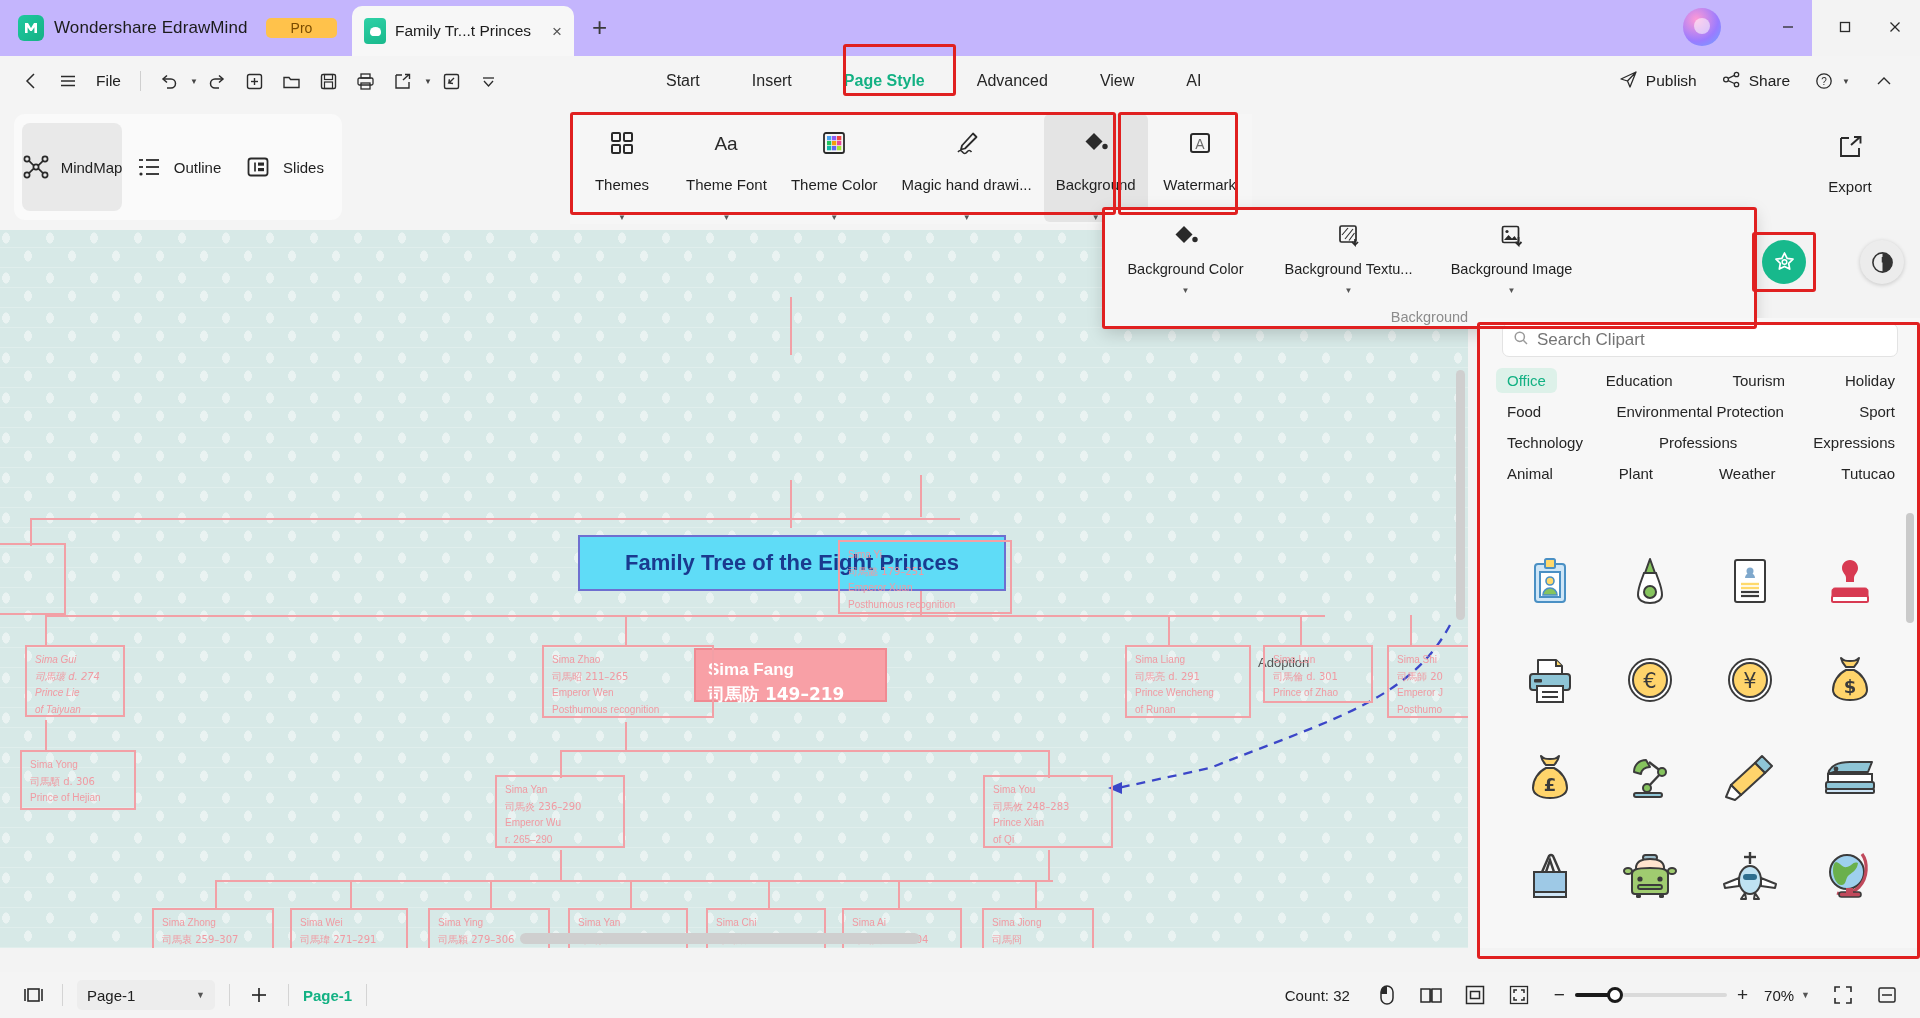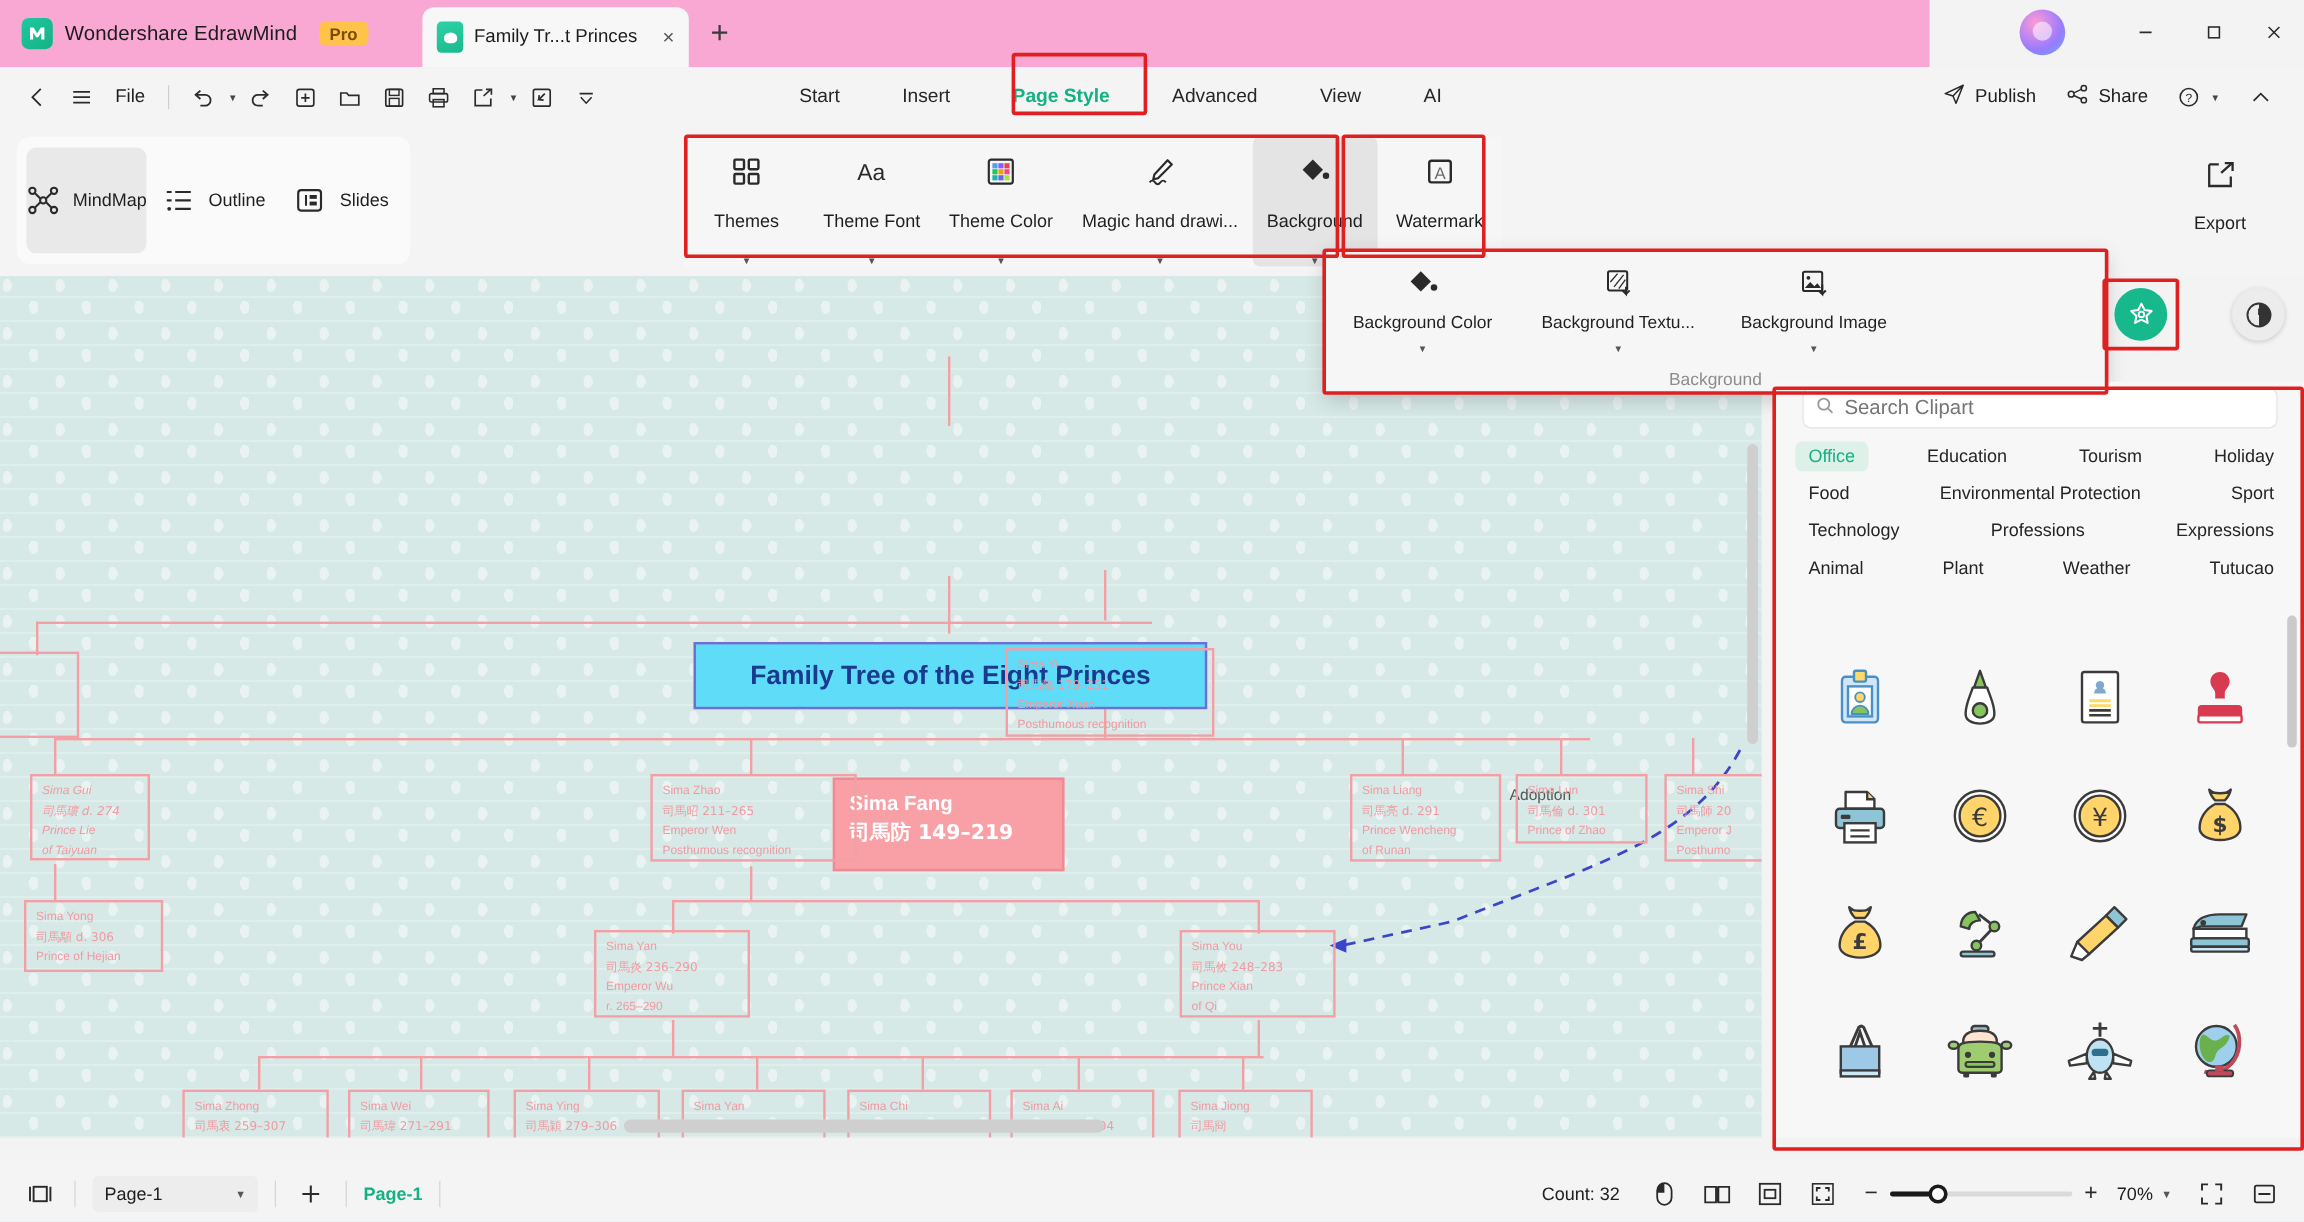--- a/index.html
+++ b/index.html
@@ -6,32 +6,32 @@
   html,body { width:1920px; height:1018px; overflow:hidden; }
   body {
     font-family: "Liberation Sans", sans-serif;
     background:#f3f3f3;
     color:#202020;
     -webkit-font-smoothing: antialiased;
   }
   .app { position:relative; width:1920px; height:1018px; }
 
   
-  .titlebar { position:absolute; left:0; top:0; width:1608px; height:56px; background:#f9a8d4; }
+  .titlebar { position:absolute; left:0; top:0; width:1812px; height:56px; background:#c4b5fd; }
   .brand { position:absolute; left:18px; top:10px; display:flex; align-items:center; gap:10px; height:36px;}
   .brand-logo {
     width:26px; height:26px; border-radius:6px;
     background:linear-gradient(135deg,#1ec9a0,#15b184);
     display:flex; align-items:center; justify-content:center;
     color:#fff; font-size:14px; font-weight:bold;
   }
   .brand-name { font-size:17px; color:#1c1c1c; letter-spacing:.1px;}
   .pro-badge {
-    background:#ffc24b; color:#7a4c00; font-weight:bold; font-size:14px;
-    border-radius:5px; padding:2px 9px; margin-left:8px;
+    background:#ffc24b; color:#7a4c00; font-weight:normal; font-size:14px;
+    border-radius:5px; padding:2px 25px; margin-left:8px;
   }
   .tab-doc {
     position:absolute; left:352px; top:6px; width:222px; height:50px;
     background:#f7f7f7; border-radius:10px 10px 0 0;
     display:flex; align-items:center; padding:0 12px; gap:9px;
   }
   .tab-doc-ico { width:22px; height:26px; border-radius:4px; background:linear-gradient(160deg,#2ed1a6,#19b98c);
                  display:flex;align-items:center;justify-content:center; }
   .tab-doc-ico::after{content:"";width:11px;height:9px;border-radius:50% 50% 40% 40%;background:#fff;}
   .tab-doc-label { font-size:15.5px; color:#1c1c1c; white-space:nowrap; flex:1;}
@@ -497,21 +497,21 @@
     <svg style="position:absolute;left:1080px;top:380px;width:380px;height:230px;">
       <path d="M370 15 C 330 90, 250 110, 130 158 L 38 178" fill="none" stroke="#3b46c8" stroke-width="2.3" stroke-dasharray="9 7"></path>
       <polygon points="28,178 42,172 42,184" fill="#3b46c8"></polygon>
     </svg>
     <div class="adoption-label" style="left:1258px; top:425px;">Adoption</div>
 
     <div class="node root" style="left:578px; top:305px; width:428px; height:56px;">
       <span>Family Tree of the Eight Princes</span>
     </div>
 
-    <div class="node gen1" style="left:694px; top:418px; width:193px; height:78px;">
+    <div class="node gen1" style="left:694px; top:418px; width:193px; height:54px;">
       <div>Sima Fang</div>
       <div class="cn">司馬防 149–219</div>
     </div>
 
     <div class="node" style="left:838px; top:310px; width:174px; height:74px;">
       <div>Sima Yi</div>
       <div class="cn">司馬懿 179–251</div>
       <div>Emperor Xuan</div>
       <div>Posthumous recognition</div>
     </div>

